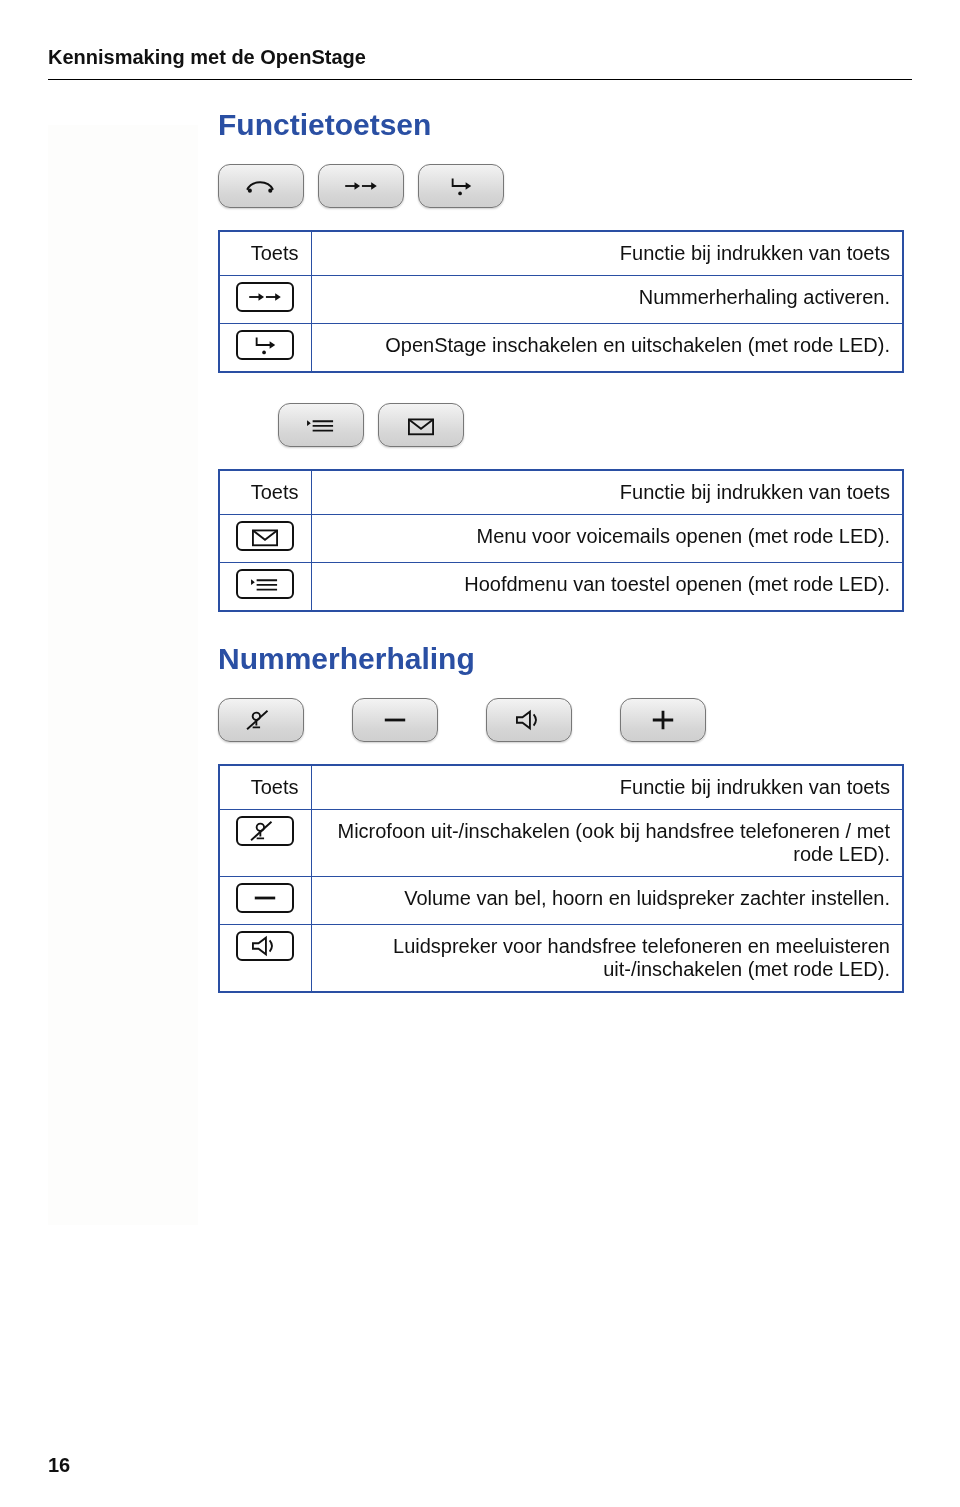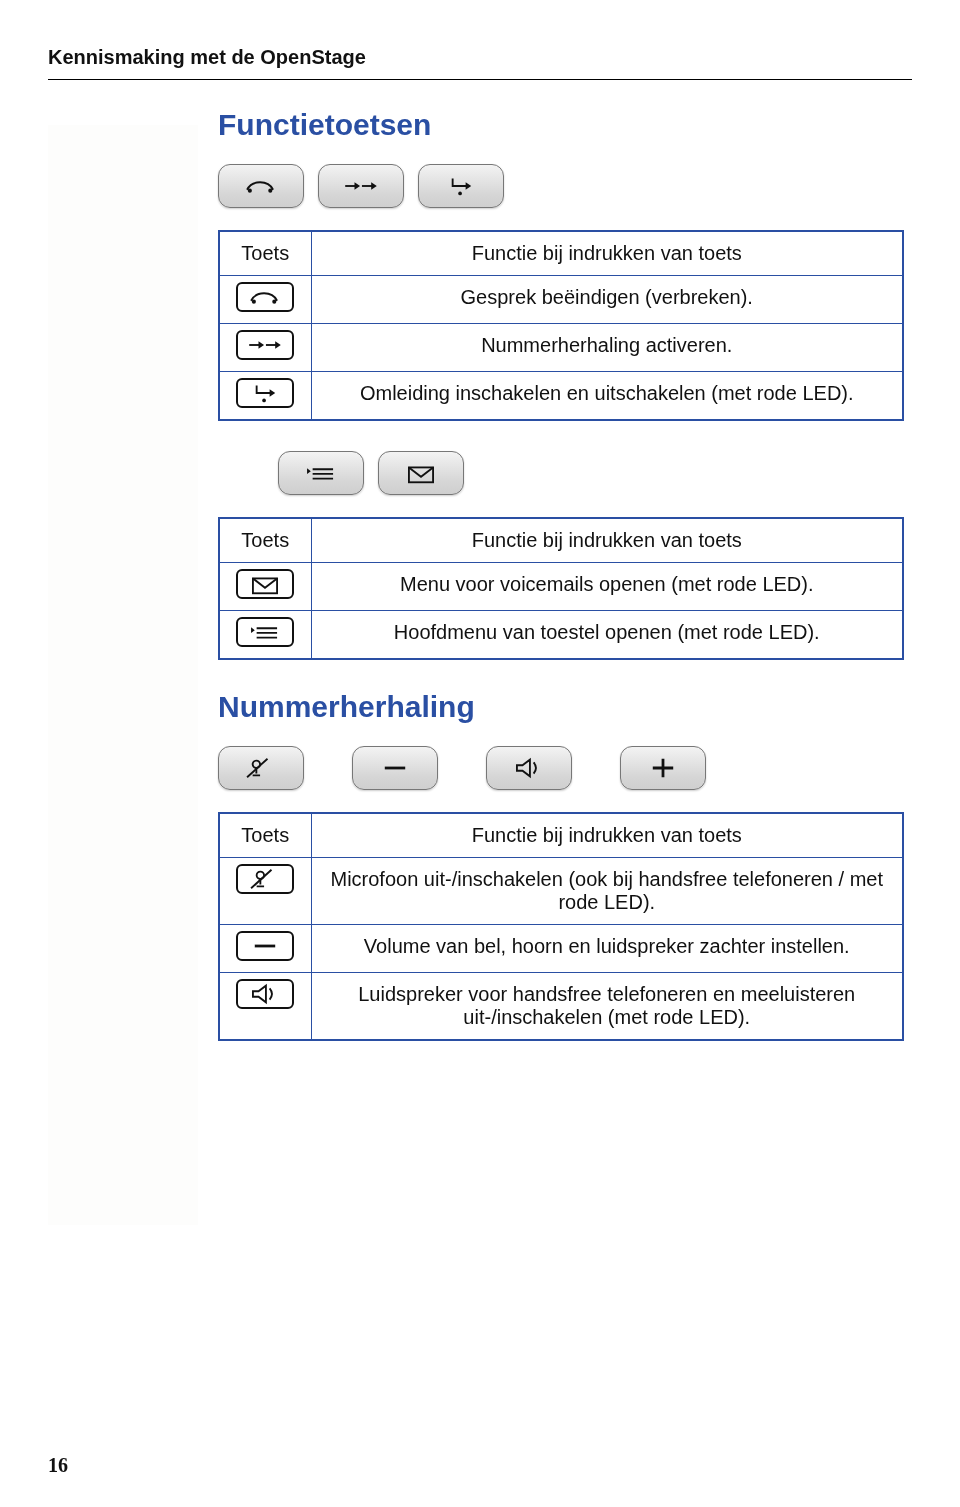--- a/index.html
+++ b/index.html
@@ -66,21 +66,21 @@
   table.spec {
     width: 100%;
     border-collapse: collapse;
     border: 2.5px solid #2a4fa3;
     margin-bottom: 30px;
   }
   table.spec th, table.spec td {
     border: 1px solid #2a4fa3;
     padding: 10px 12px;
     font-size: 20px;
-    text-align: center;
+    text-align: right;
     vertical-align: top;
   }
   table.spec th { font-weight: 400; }
   table.spec td.keycell {
     width: 92px;
     text-align: center;
     padding: 6px 0;
   }
   .iconkey {
     display: inline-block;
@@ -93,21 +93,20 @@
     position: absolute; inset: 0;
     width: 100%; height: 100%;
   }
 
   .page-num {
     position: absolute;
     left: 48px;
     bottom: 40px;
     font-size: 20px;
     font-weight: 700;
-    font-family: Liberation Serif, serif;
   }
 </style>
 </head>
 <body>
 
 <svg width="0" height="0" style="position:absolute">
   <defs>
     <g id="ic-release">
 
       <path d="M8 18 q4 -8 14 -8 q10 0 14 8" fill="none" stroke="#111" stroke-width="2"></path>
@@ -179,35 +178,29 @@
     </div>
 
     <table class="spec">
       <tbody>
           <tr>
         <th>Toets</th>
         <th>Functie bij indrukken van toets</th>
       </tr>
       <tr>
         <td class="keycell"><span class="iconkey"><svg viewBox="0 0 46 28">
-                  <use href="#ic-release"></use>
-                </svg></span></td>
-        <td>Gesprek beëindigen (verbreken).</td>
-      </tr>
-      <tr>
-        <td class="keycell"><span class="iconkey"><svg viewBox="0 0 46 28">
                   <use href="#ic-redial"></use>
                 </svg></span></td>
         <td>Nummerherhaling activeren.</td>
       </tr>
       <tr>
         <td class="keycell"><span class="iconkey"><svg viewBox="0 0 46 28">
                   <use href="#ic-forward"></use>
                 </svg></span></td>
-        <td>Omleiding inschakelen en uitschakelen (met rode LED).</td>
+        <td>OpenStage inschakelen en uitschakelen (met rode LED).</td>
       </tr>
     </tbody>
       </table>
 
     <div class="keystrip indent">
       <div class="hwkey">
           <svg viewBox="0 0 46 28">
             <use href="#ic-menu"></use>
           </svg>
         </div>

